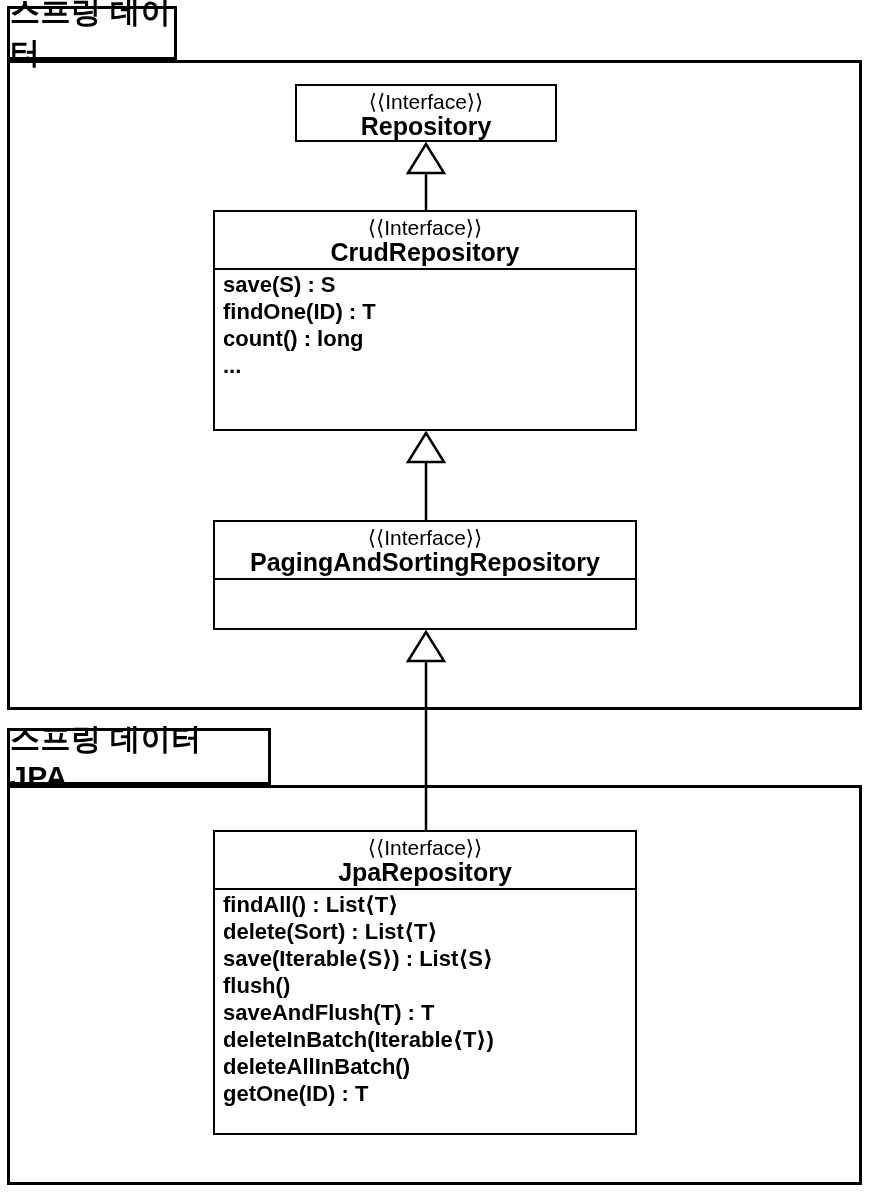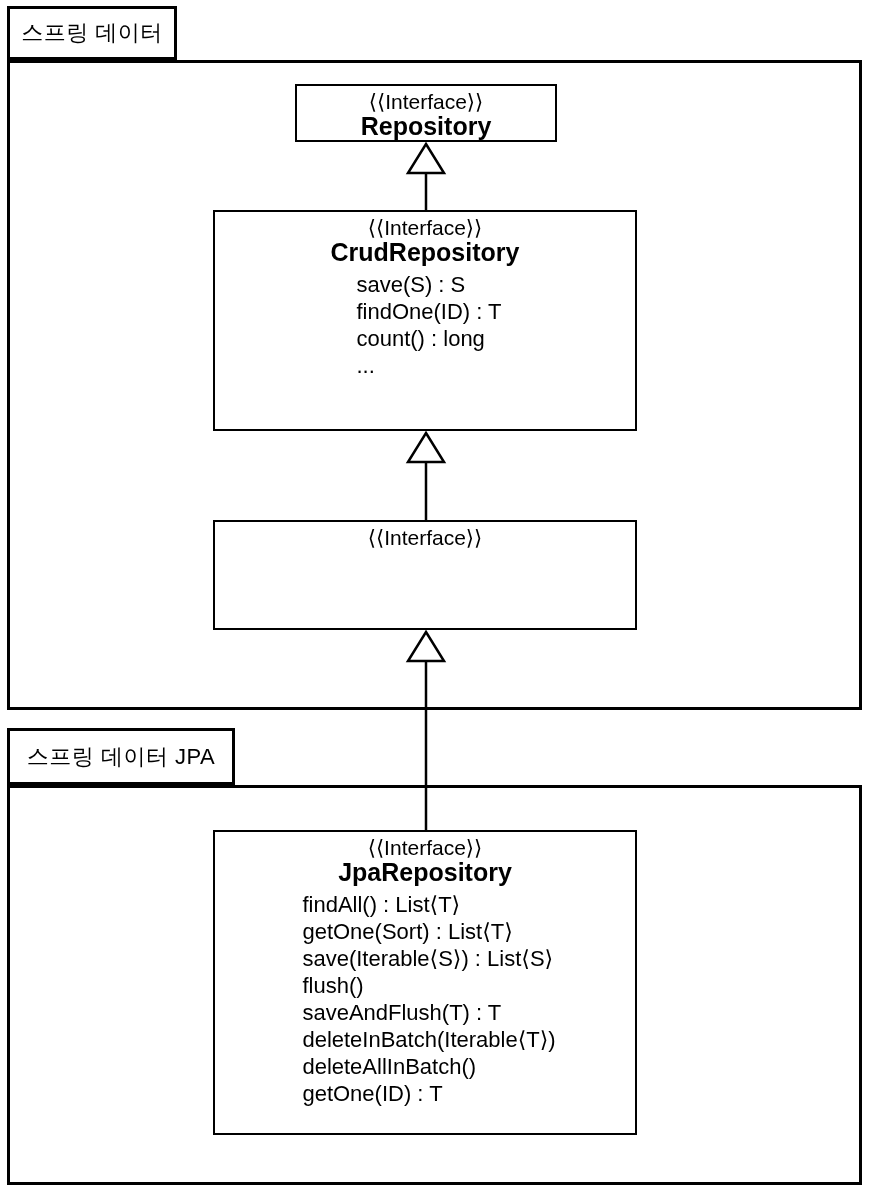--- a/index.html
+++ b/index.html
@@ -21,41 +21,40 @@
   }
 
   
   .pkg-tab {
     position: absolute;
     border: 3px solid var(--stroke);
     background: var(--bg);
     display: flex;
     align-items: center;
     justify-content: center;
-    font-weight: normal;
-    font-size: 22px;
+    font-weight: bold;
+    font-size: 30px;
     letter-spacing: 0.5px;
     z-index: 2;
   }
   .pkg-body {
     position: absolute;
     border: 3px solid var(--stroke);
     background: var(--bg);
     z-index: 1;
   }
 
   
   .uml-class {
     position: absolute;
     border: 2px solid var(--stroke);
     background: var(--bg);
     z-index: 3;
     display: flex;
     flex-direction: column;
-    align-items: center;
   }
   .uml-header {
     text-align: center;
     padding-top: 3px;
     line-height: 25px;
   }
   .uml-stereotype {
     font-size: 21px;
     font-weight: normal;
   }
@@ -63,20 +62,21 @@
     font-size: 25px;
     font-weight: bold;
   }
   .uml-divider {
     border-top: 2px solid var(--stroke);
     margin-top: 3px;
   }
   .uml-methods {
     padding: 1px 0 0 8px;
     flex: 1;
+    font-weight: bold;
   }
   .method-line {
     font-size: 22px;
     line-height: 27px;
     white-space: nowrap;
   }
 
   
   .connector {
     position: absolute;
@@ -87,21 +87,21 @@
 </head>
 <body>
 
 <div class="canvas">
 
   <div class="pkg-tab" style="left:7px; top:6px; width:170px; height:54px;">
     <span>스프링 데이터</span>
   </div>
   <div class="pkg-body" style="left:7px; top:60px; width:855px; height:650px;"></div>
 
-  <div class="pkg-tab" style="left:7px; top:728px; width:228px; height:57px;">
+  <div class="pkg-tab" style="left:7px; top:728px; width:264px; height:57px;">
     <span>스프링 데이터 JPA</span>
   </div>
   <div class="pkg-body" style="left:7px; top:785px; width:855px; height:400px;"></div>
 
   <div class="uml-class" style="left:295px; top:84px; width:262px; height:58px;">
     <div class="uml-header">
       <div class="uml-stereotype">⟨⟨Interface⟩⟩</div>
       <div class="uml-name">Repository</div>
     </div>
   </div>
@@ -130,40 +130,41 @@
   <div class="connector" style="left:404px; top:431px;">
     <svg width="44" height="89" viewBox="0 0 44 89">
       <line x1="22" y1="30" x2="22" y2="89" stroke="var(--stroke)" stroke-width="2.5"></line>
       <polygon points="22,2 40,31 4,31" fill="var(--bg)" stroke="var(--stroke)" stroke-width="2.5"></polygon>
     </svg>
   </div>
 
   <div class="uml-class" style="left:213px; top:520px; width:424px; height:110px;">
     <div class="uml-header">
       <div class="uml-stereotype">⟨⟨Interface⟩⟩</div>
+      <div class="uml-name">PagingAndSortingRepository</div>
     </div>
     <div class="uml-divider"></div>
   </div>
 
   <div class="connector" style="left:404px; top:630px;">
     <svg width="44" height="200" viewBox="0 0 44 200">
       <line x1="22" y1="30" x2="22" y2="200" stroke="var(--stroke)" stroke-width="2.5"></line>
       <polygon points="22,2 40,31 4,31" fill="var(--bg)" stroke="var(--stroke)" stroke-width="2.5"></polygon>
     </svg>
   </div>
 
   <div class="uml-class" style="left:213px; top:830px; width:424px; height:305px;">
     <div class="uml-header">
       <div class="uml-stereotype">⟨⟨Interface⟩⟩</div>
       <div class="uml-name">JpaRepository</div>
     </div>
     <div class="uml-divider"></div>
     <div class="uml-methods">
         <div class="method-line">findAll() : List⟨T⟩</div>
-        <div class="method-line">getOne(Sort) : List⟨T⟩</div>
+        <div class="method-line">delete(Sort) : List⟨T⟩</div>
         <div class="method-line">save(Iterable⟨S⟩) : List⟨S⟩</div>
         <div class="method-line">flush()</div>
         <div class="method-line">saveAndFlush(T) : T</div>
         <div class="method-line">deleteInBatch(Iterable⟨T⟩)</div>
         <div class="method-line">deleteAllInBatch()</div>
         <div class="method-line">getOne(ID) : T</div>
       </div>
   </div>
 
 </div>

